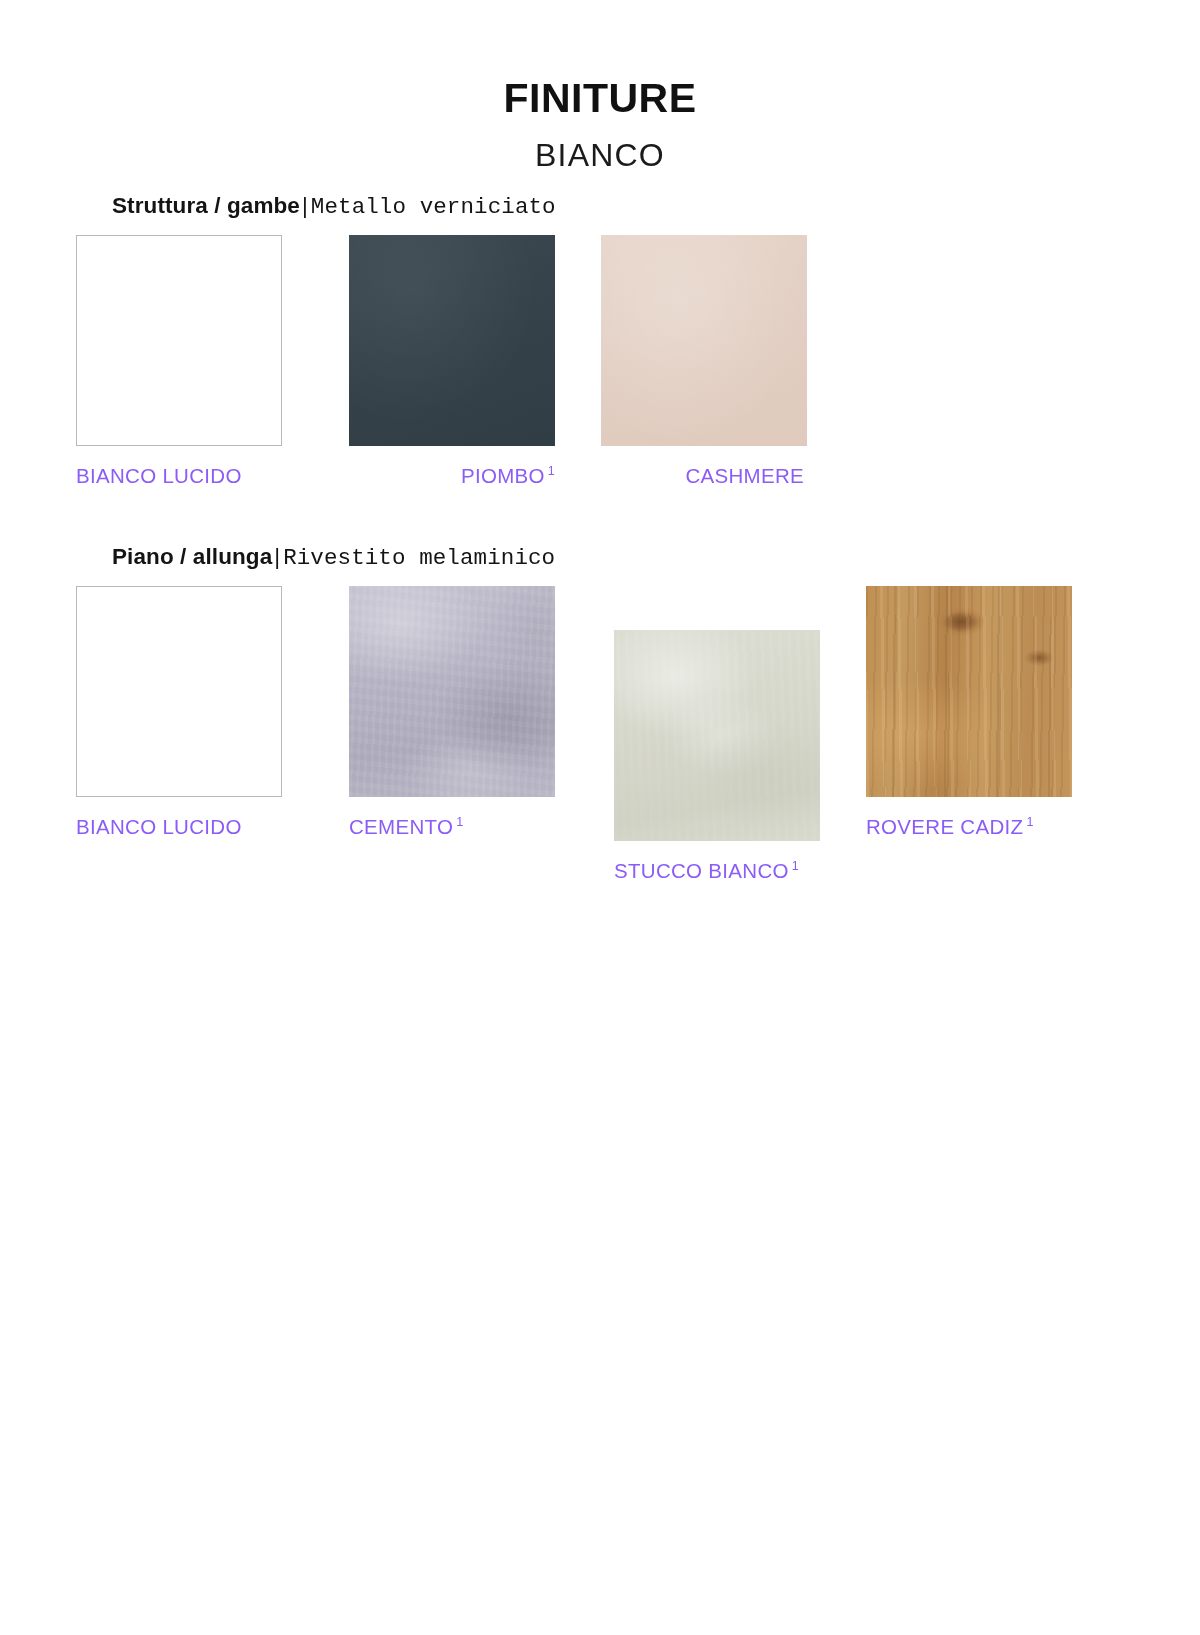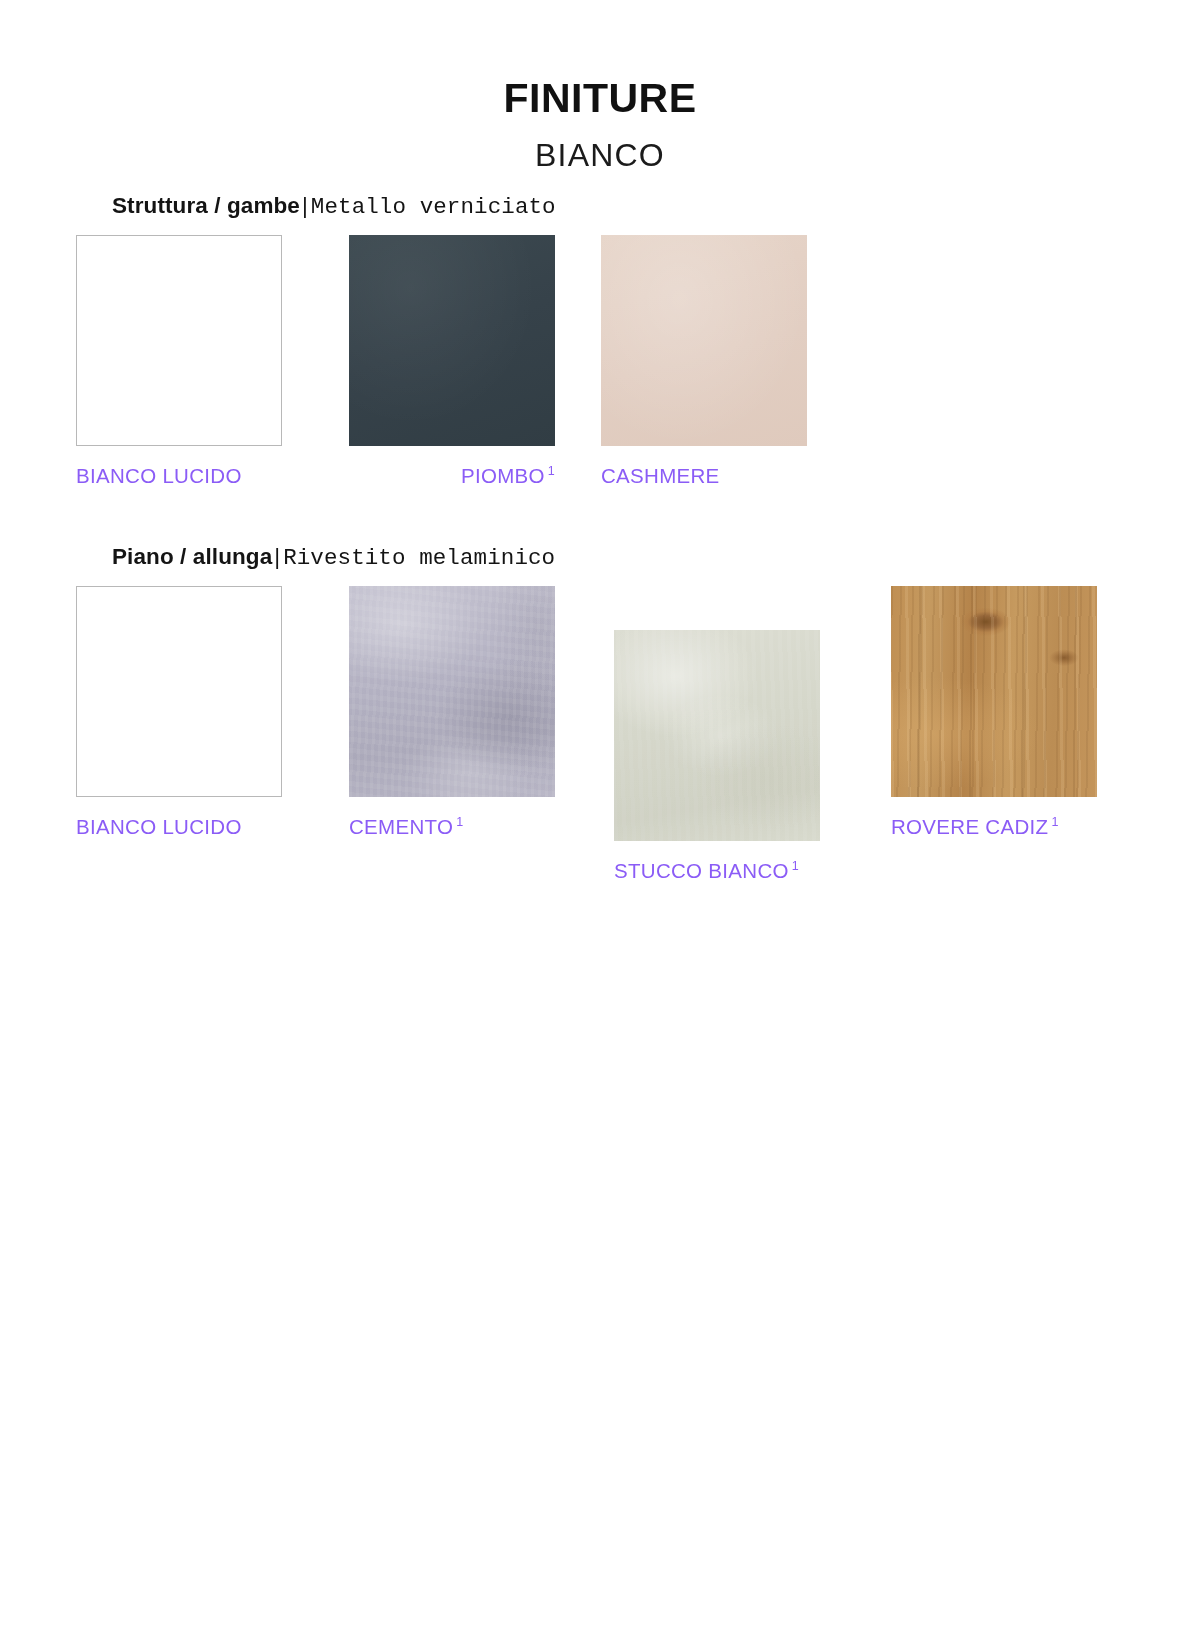--- a/index.html
+++ b/index.html
@@ -235,21 +235,21 @@
 
       <div class="swatch-cell" style="left:273px;text-align:right;">
         <div class="swatch">
           <div class="tex-piombo"></div>
         </div>
         <div class="swatch-label">
           <span>PIOMBO</span><span class="sup">1</span>
         </div>
       </div>
 
-      <div class="swatch-cell" style="left:525px;">
+      <div class="swatch-cell" style="left:525px;text-align:right;">
         <div class="swatch">
           <div class="tex-cashmere"></div>
         </div>
         <div class="swatch-label">
           <span>CASHMERE</span><span class="sup"></span>
         </div>
       </div>
 
     </div>
   </div>
@@ -281,21 +281,21 @@
 
       <div class="swatch-cell" style="left:538px;margin-top:44px;">
         <div class="swatch">
           <div class="tex-stucco"></div>
         </div>
         <div class="swatch-label">
           <span>STUCCO BIANCO</span><span class="sup">1</span>
         </div>
       </div>
 
-      <div class="swatch-cell" style="left:815px;">
+      <div class="swatch-cell" style="left:790px;">
         <div class="swatch">
           <div class="tex-rovere"></div>
         </div>
         <div class="swatch-label">
           <span>ROVERE CADIZ</span><span class="sup">1</span>
         </div>
       </div>
 
     </div>
   </div>

